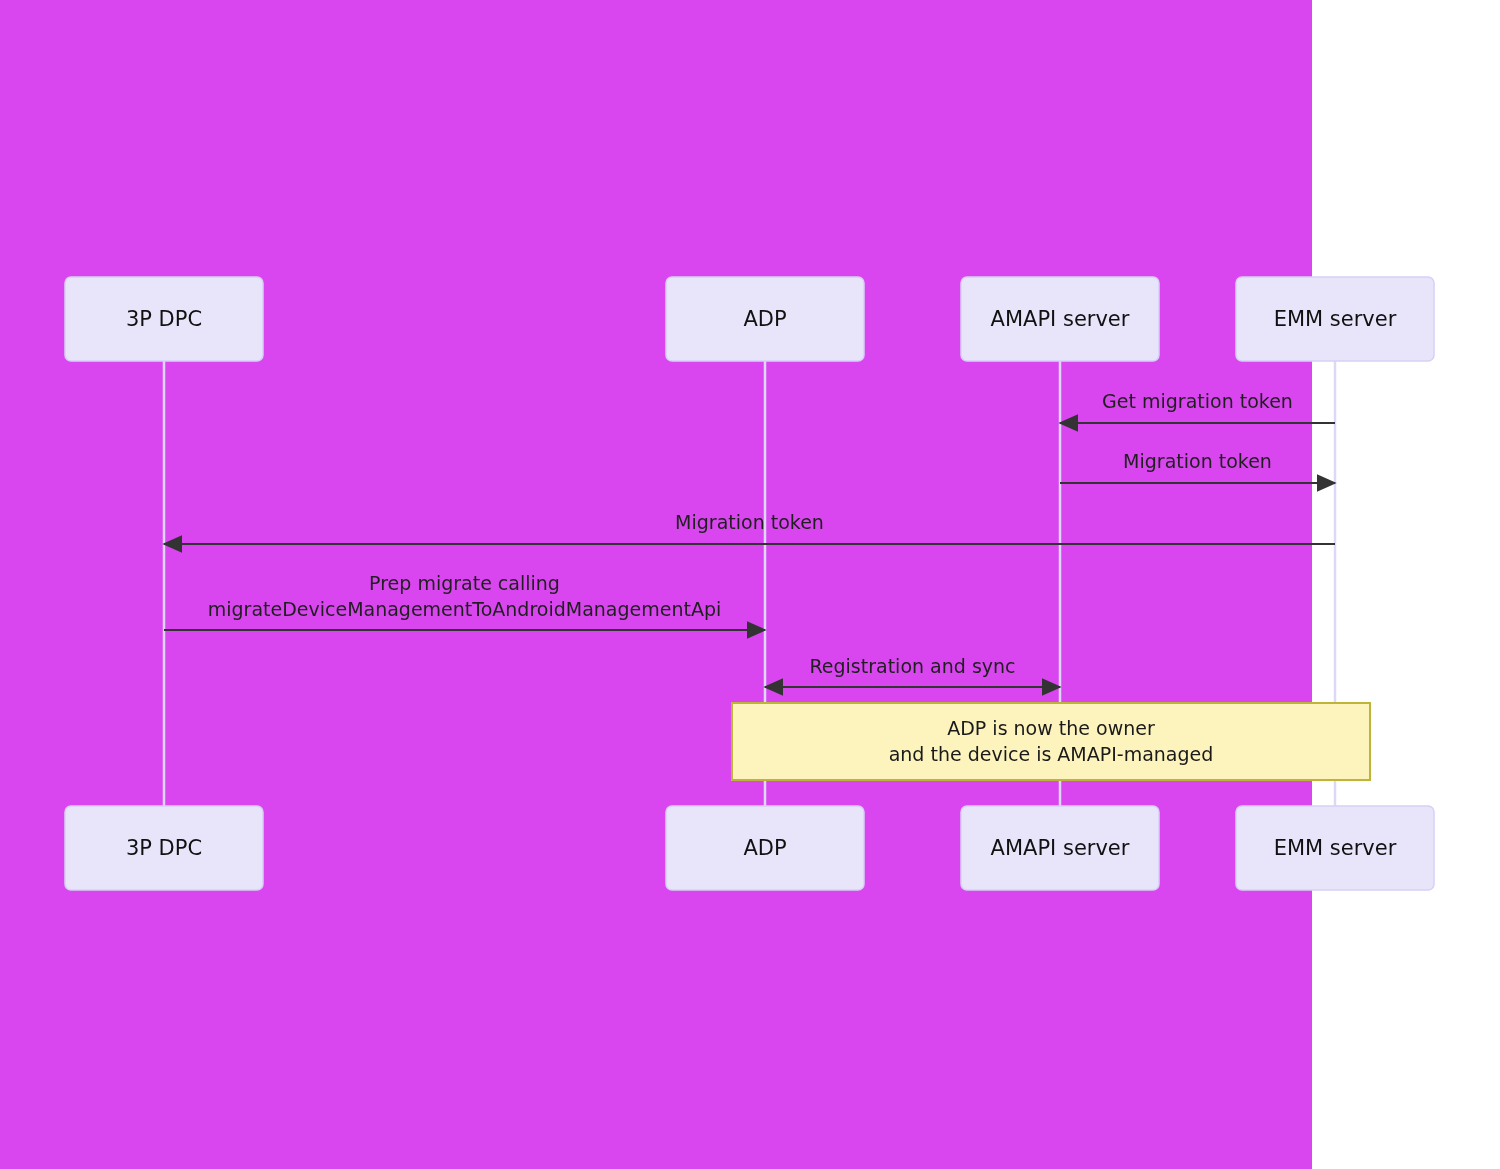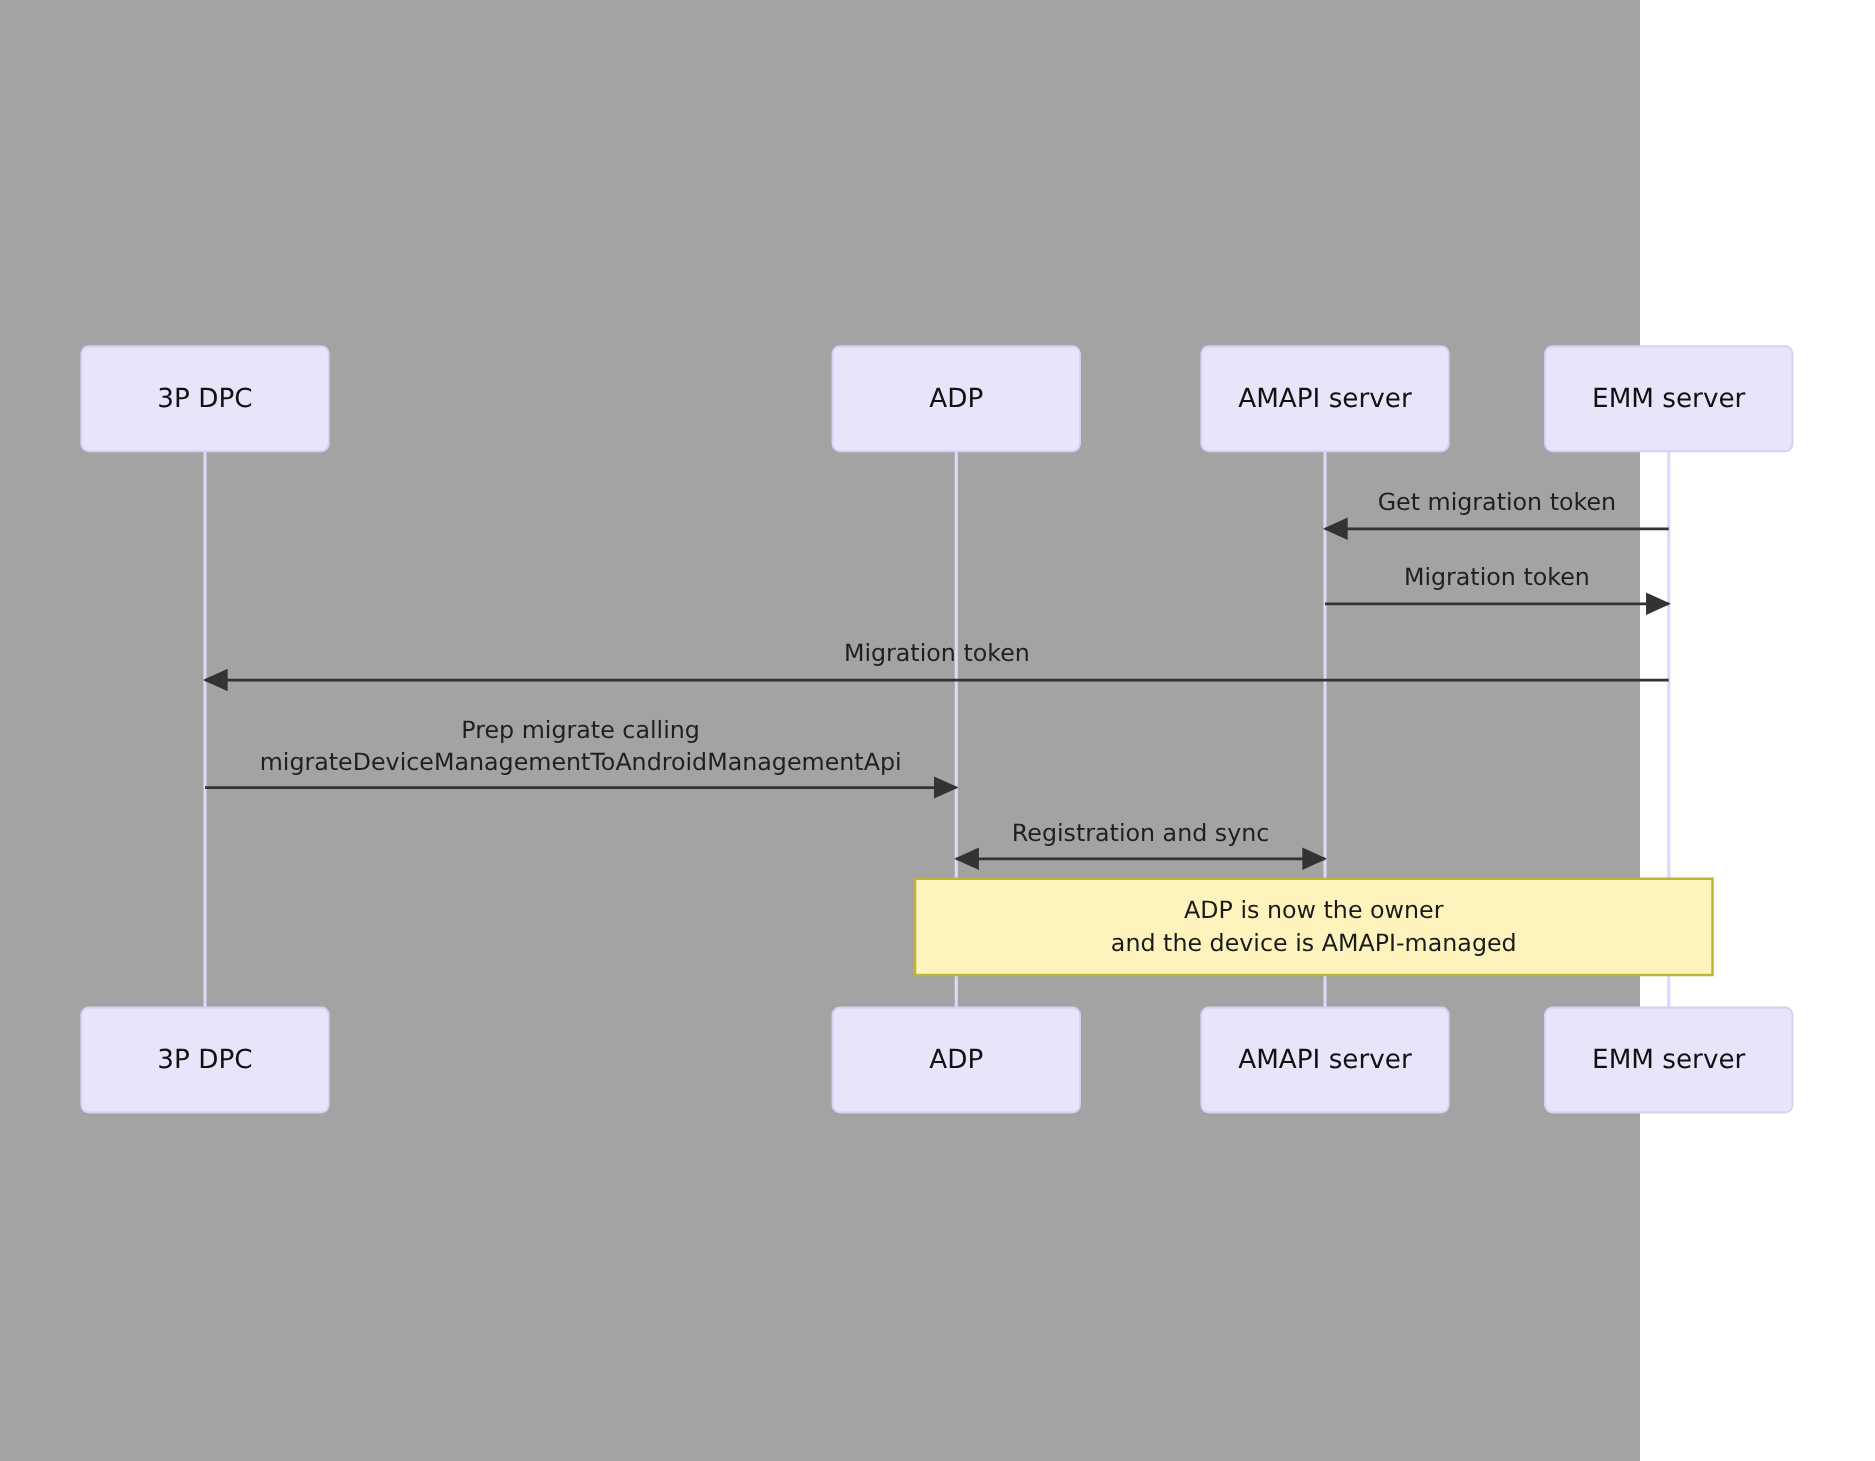--- a/index.html
+++ b/index.html
@@ -11,21 +11,21 @@
   body {
     font-family: "DejaVu Sans", "Liberation Sans", sans-serif;
     width: 1500px;
     height: 1169px;
     overflow: hidden;
   }
   #diagram-root {
     position: relative;
     width: 1312px;
     height: 1169px;
-    background: #a3a3a3;
+    background: #d946ef;
   }
   #diagram-svg {
     position: absolute;
     top: 0;
     left: 0;
     width: 1500px;
     height: 1169px;
   }
   .actor-box-rect {
     fill: #e8e5fa;

